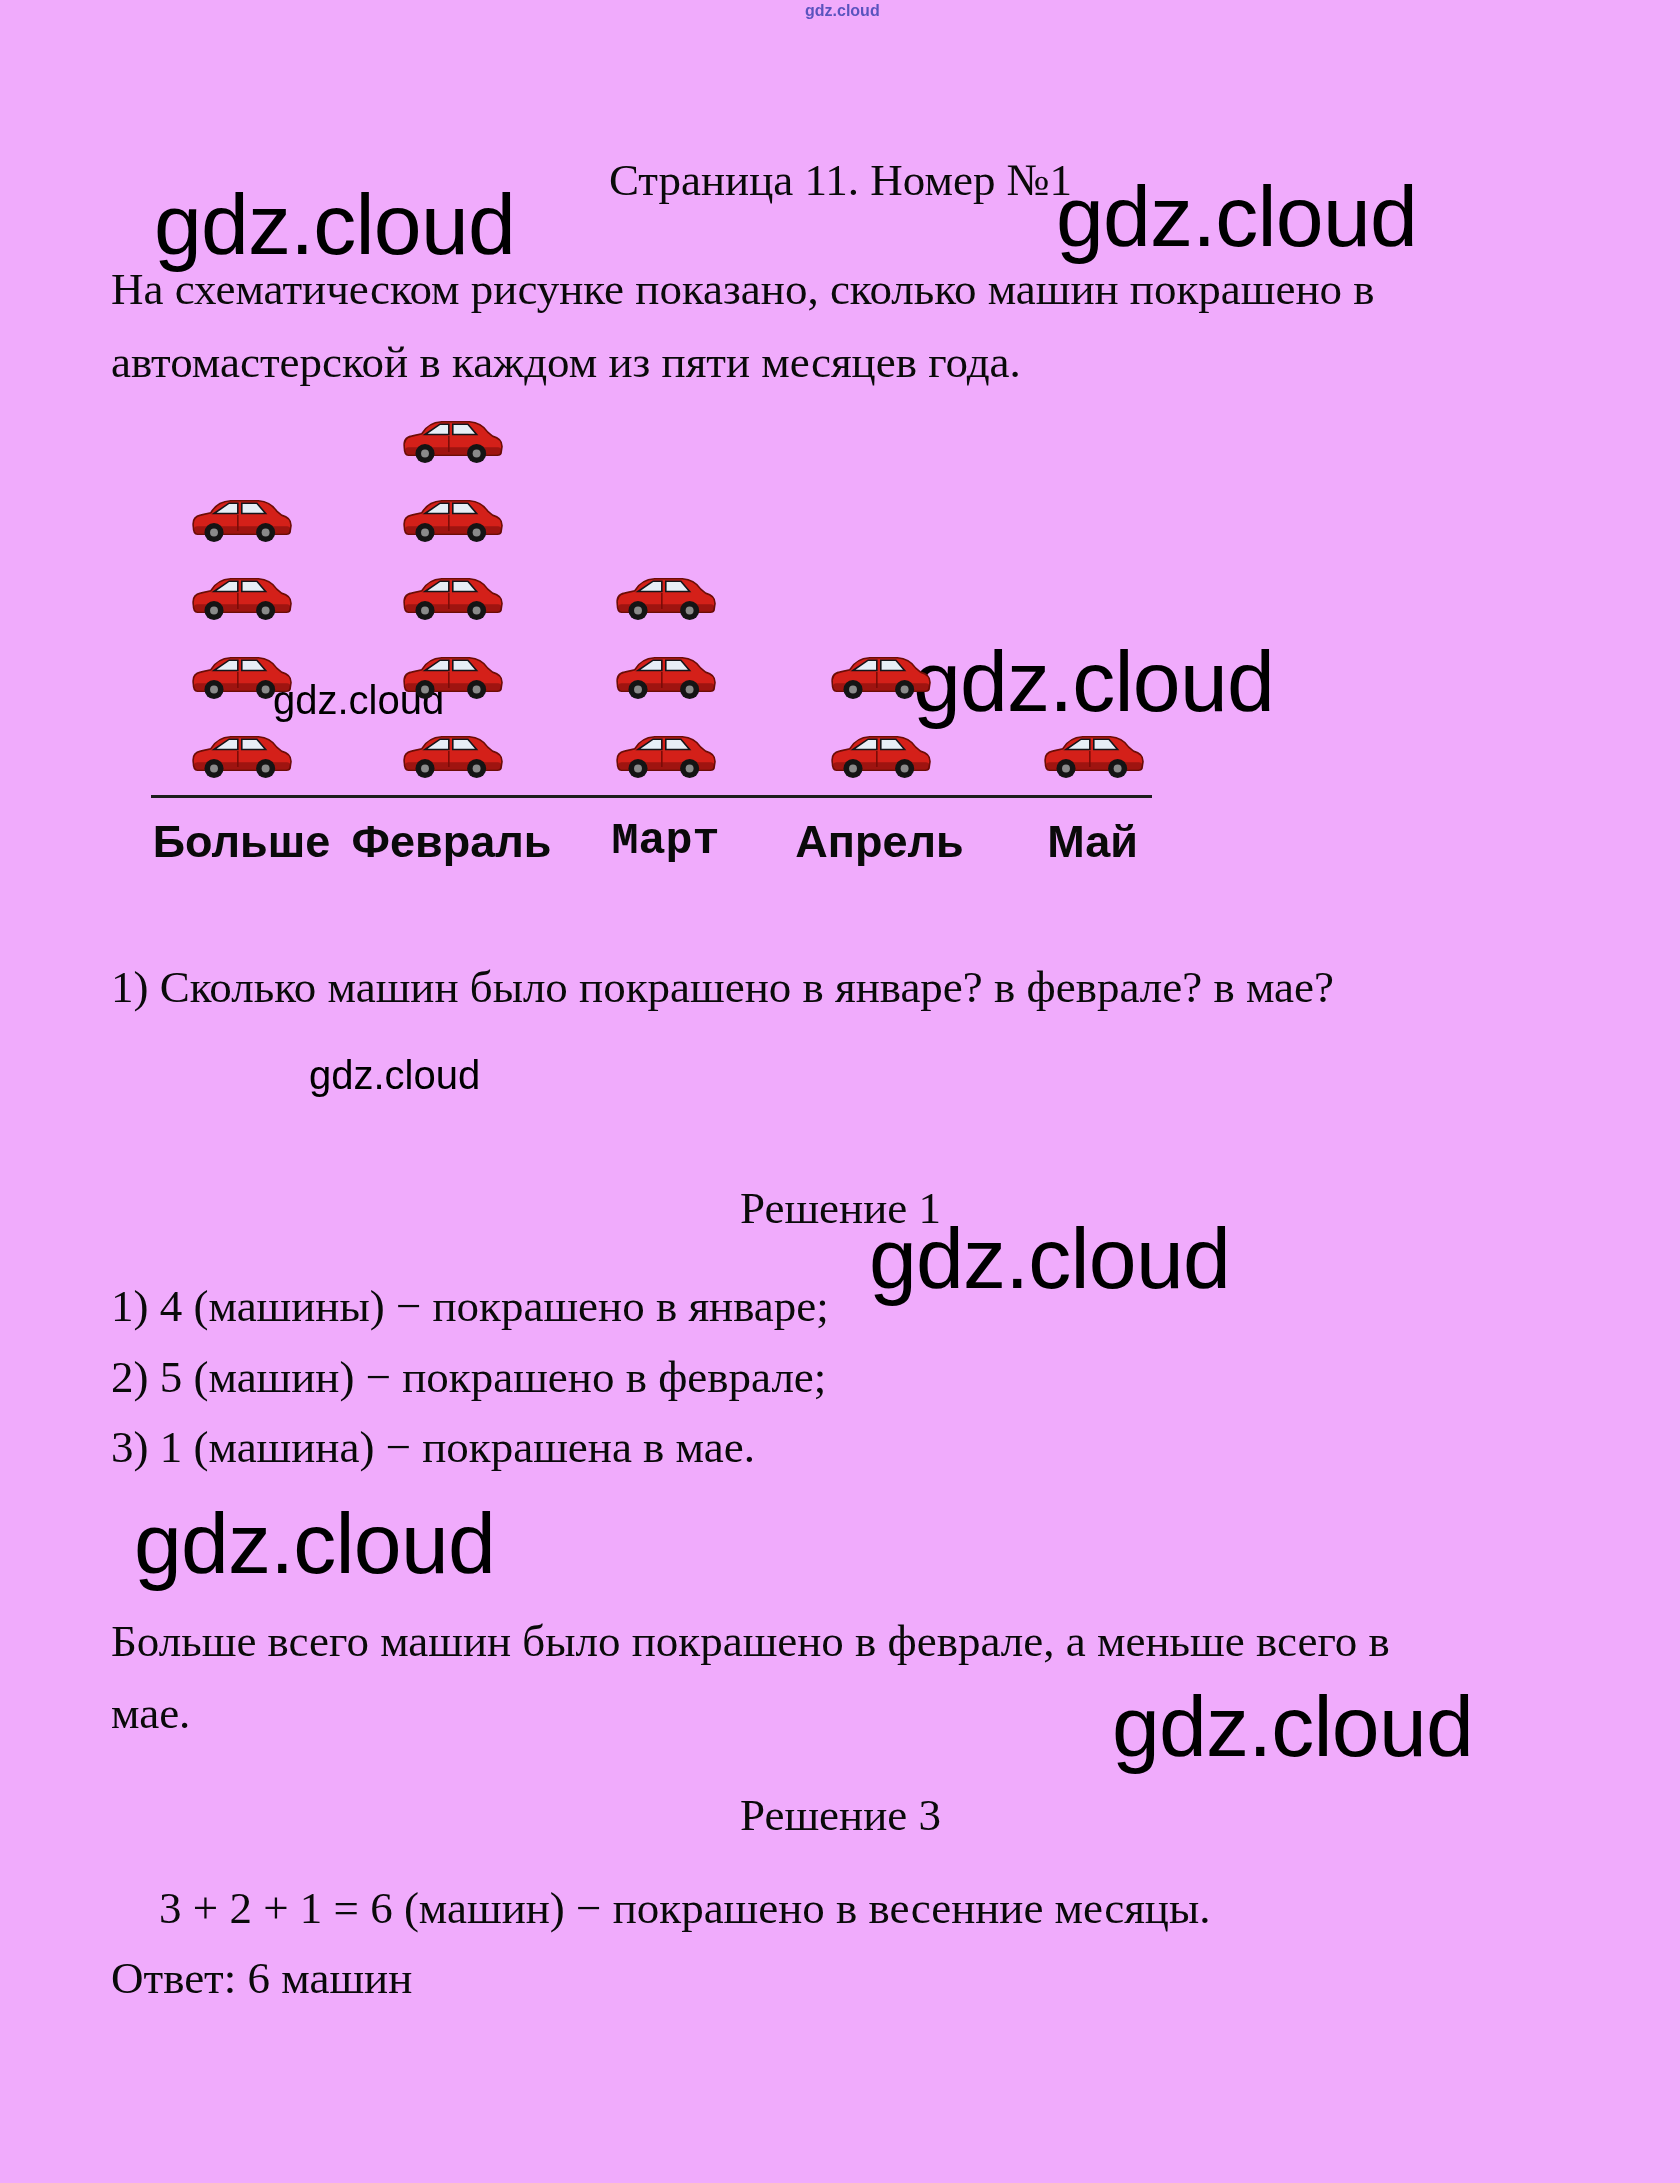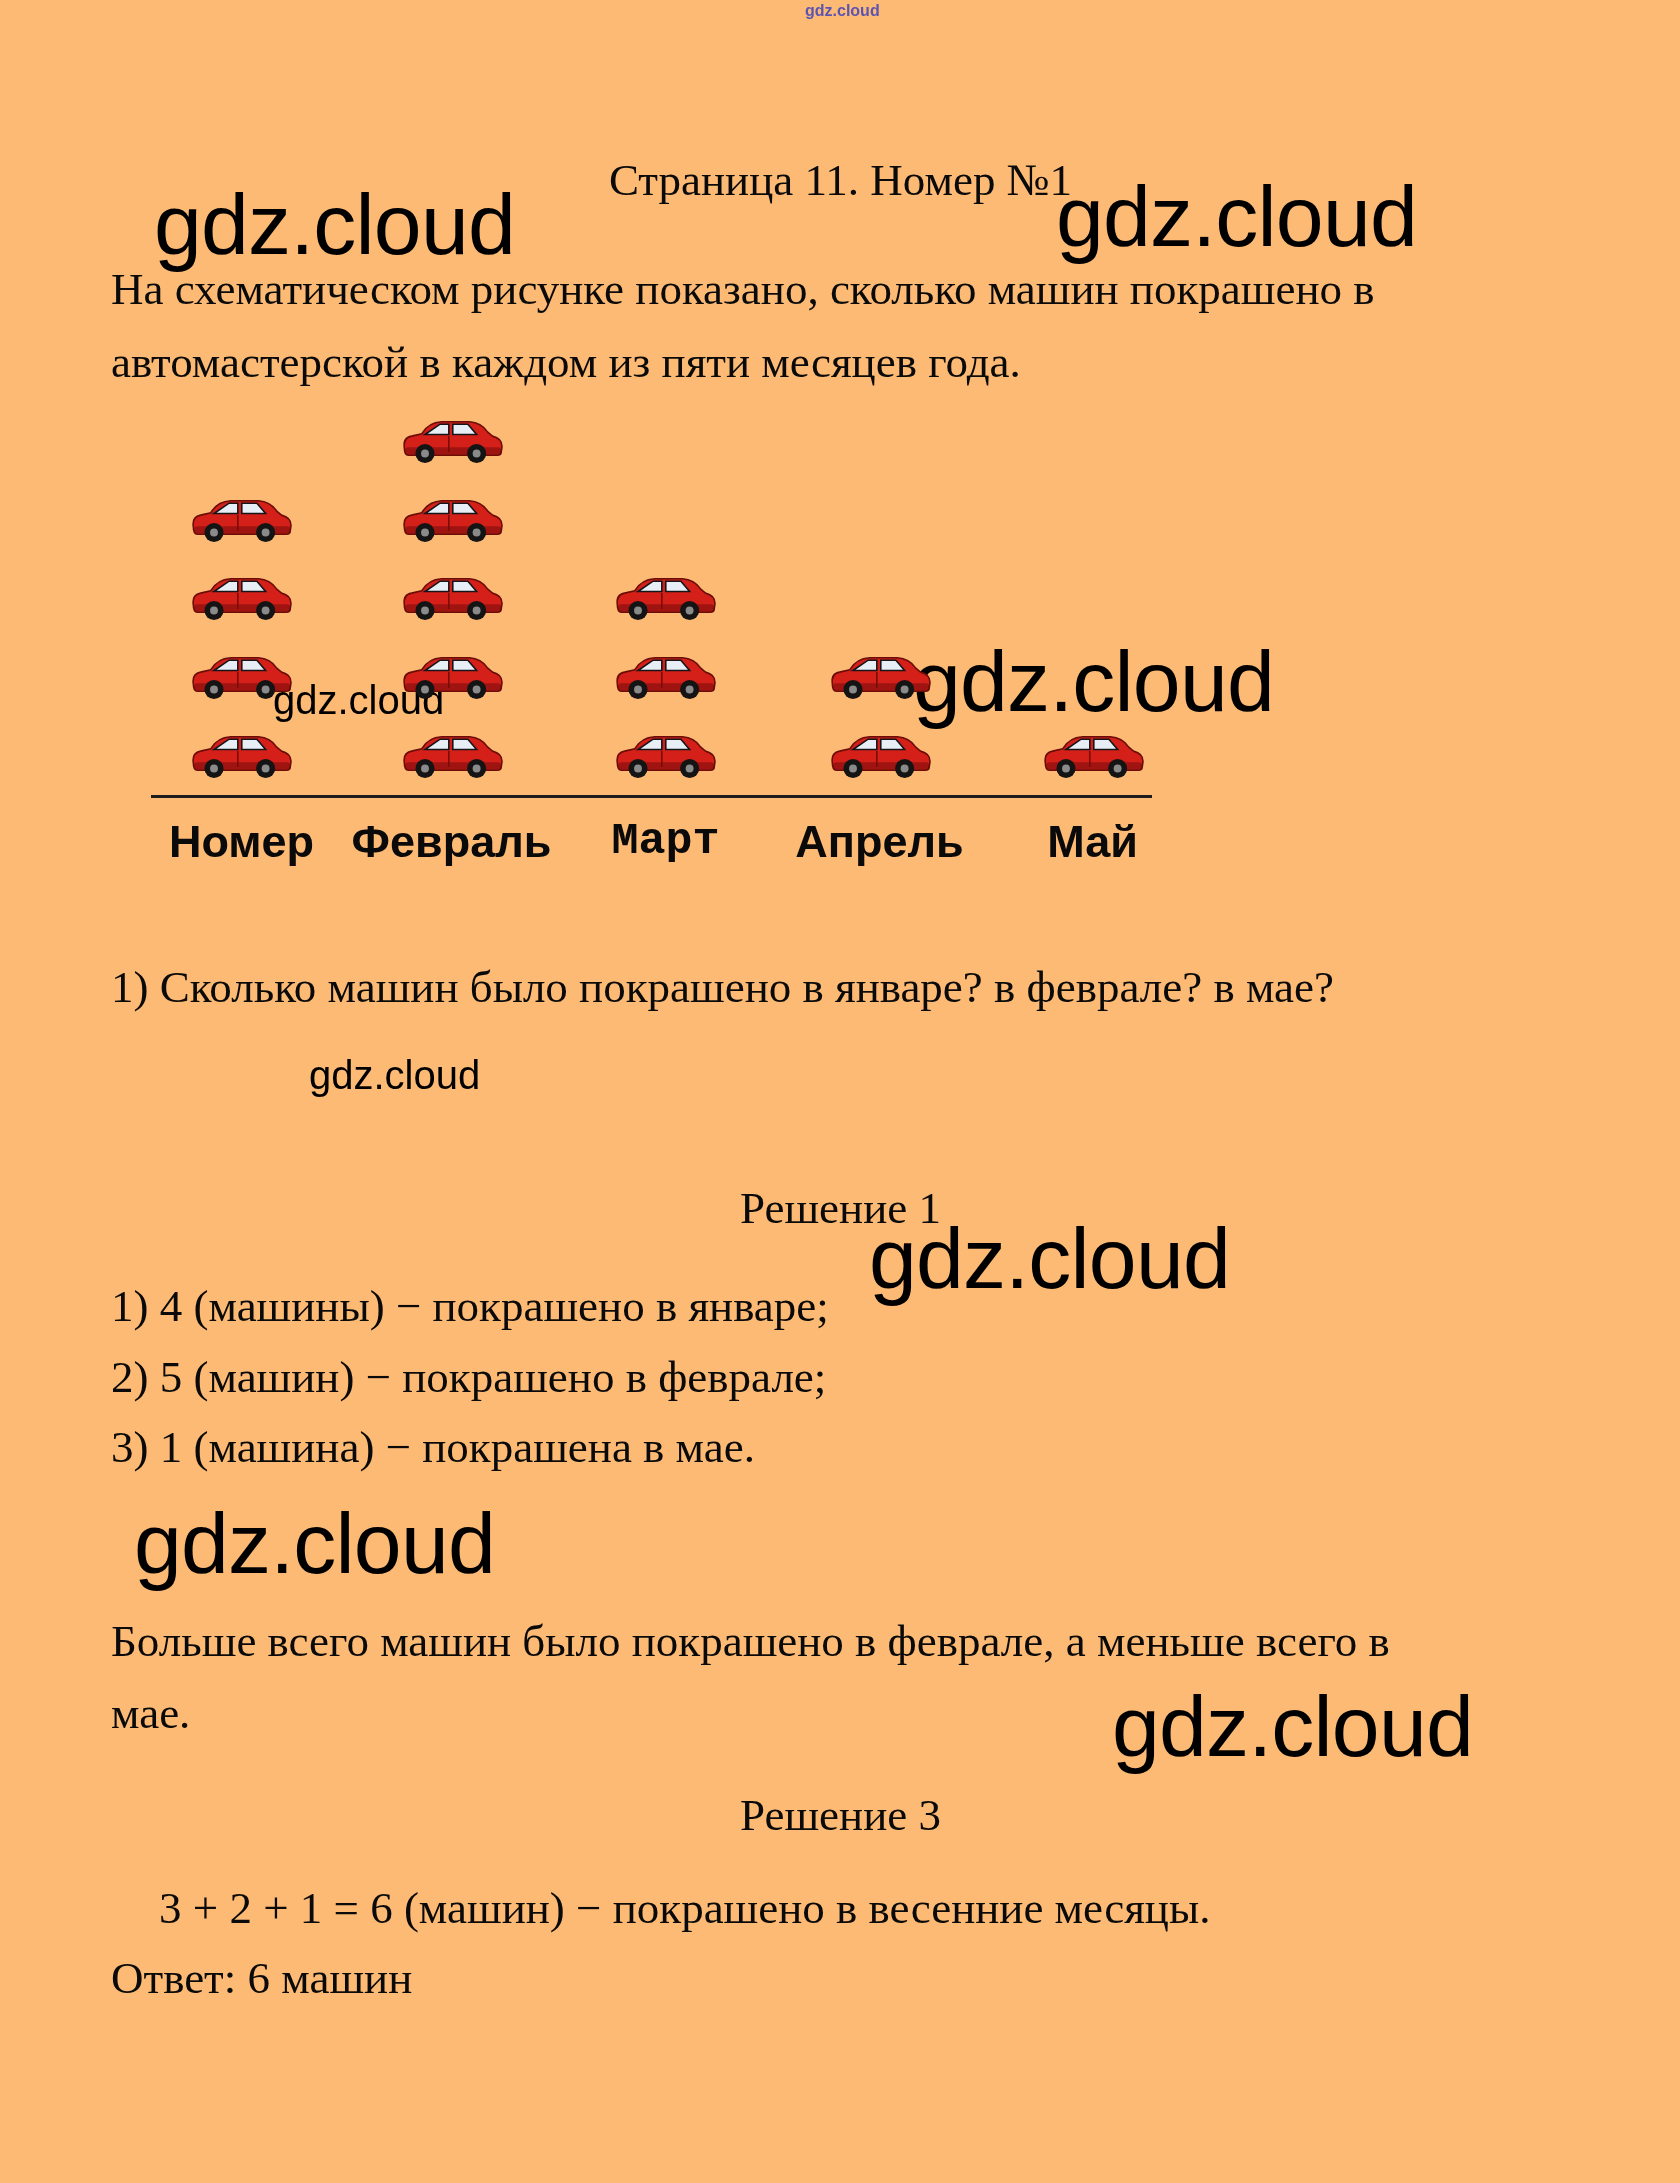--- a/index.html
+++ b/index.html
@@ -1,16 +1,16 @@
 <!DOCTYPE html>
 <html style="font-size:12.7px"><head>
 <meta charset="utf-8">
 <style>
   html,body{margin:0;padding:0;background:#ffffff;}
-  .page{position:relative;width:1681px;height:2183px;background:#fdba74;overflow:hidden;
+  .page{position:relative;width:1681px;height:2183px;background:#f0abfc;overflow:hidden;
         font-family:"Liberation Serif", serif;color:#0a0a0a;}
   .abs{position:absolute;}
   .serif{font-family:"Liberation Serif", serif;font-size:45px;line-height:1.15;white-space:nowrap;}
   .center{left:0;width:100%;text-align:center;}
   .prewrap{white-space:pre-line;line-height:73px;}
   .wm{position:absolute;font-family:"Liberation Sans", sans-serif;font-weight:400;color:#000;
       letter-spacing:-0.8px;white-space:nowrap;}
   .wm-big{font-size:86px;}
   .wm-small{font-size:40px;letter-spacing:0;}
   .wm-tiny{font-size:16px;color:#4a4ab8;font-weight:700;letter-spacing:0;opacity:.9;}
@@ -80,21 +80,21 @@
           <path d="M8 44 Q6 31 17 29 L30 26 Q38 12 55 11 L90 11 Q105 12 113 24 L119 29 Q131 32 131 42 L130 49 Q130 53 125 53 L13 53 Q8 53 8 44 Z" fill="#d42019" stroke="#6b0d06" stroke-width="2"></path>
           <rect x="9" y="43" width="121" height="9" rx="4" fill="#3c0000" opacity="0.35"></rect>
           <polygon points="34,27 53,14 64,14 64,27" fill="#e7eef6" stroke="#15151a" stroke-width="2"></polygon>
           <polygon points="69,14 88,14 99,27 69,27" fill="#e7eef6" stroke="#15151a" stroke-width="2"></polygon>
           <line x1="64" y1="29" x2="64" y2="49" stroke="#7a0c08" stroke-width="2"></line>
           <circle cx="34" cy="51" r="12" fill="#141414"></circle>
           <circle cx="34" cy="51" r="5" fill="#8a8a8a"></circle>
           <circle cx="99" cy="51" r="12" fill="#141414"></circle>
           <circle cx="99" cy="51" r="5" fill="#8a8a8a"></circle>
         </svg></div>
-      <div class="month" style="left: 130px;">Номер</div>
+      <div class="month" style="left: 130px;">Больше</div>
       <div class="car" style="left: 398px; top: 728px;"><svg width="108" height="51" viewBox="0 0 136 64" xmlns="http://www.w3.org/2000/svg">
           <path d="M8 44 Q6 31 17 29 L30 26 Q38 12 55 11 L90 11 Q105 12 113 24 L119 29 Q131 32 131 42 L130 49 Q130 53 125 53 L13 53 Q8 53 8 44 Z" fill="#d42019" stroke="#6b0d06" stroke-width="2"></path>
           <rect x="9" y="43" width="121" height="9" rx="4" fill="#3c0000" opacity="0.35"></rect>
           <polygon points="34,27 53,14 64,14 64,27" fill="#e7eef6" stroke="#15151a" stroke-width="2"></polygon>
           <polygon points="69,14 88,14 99,27 69,27" fill="#e7eef6" stroke="#15151a" stroke-width="2"></polygon>
           <line x1="64" y1="29" x2="64" y2="49" stroke="#7a0c08" stroke-width="2"></line>
           <circle cx="34" cy="51" r="12" fill="#141414"></circle>
           <circle cx="34" cy="51" r="5" fill="#8a8a8a"></circle>
           <circle cx="99" cy="51" r="12" fill="#141414"></circle>
           <circle cx="99" cy="51" r="5" fill="#8a8a8a"></circle>

